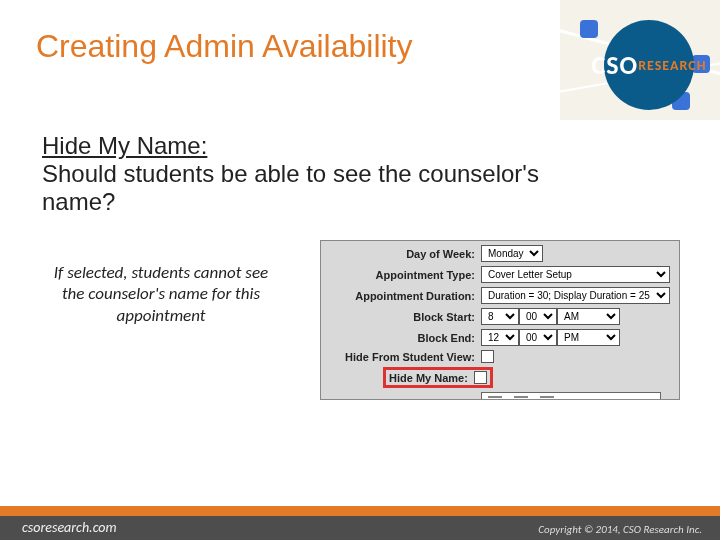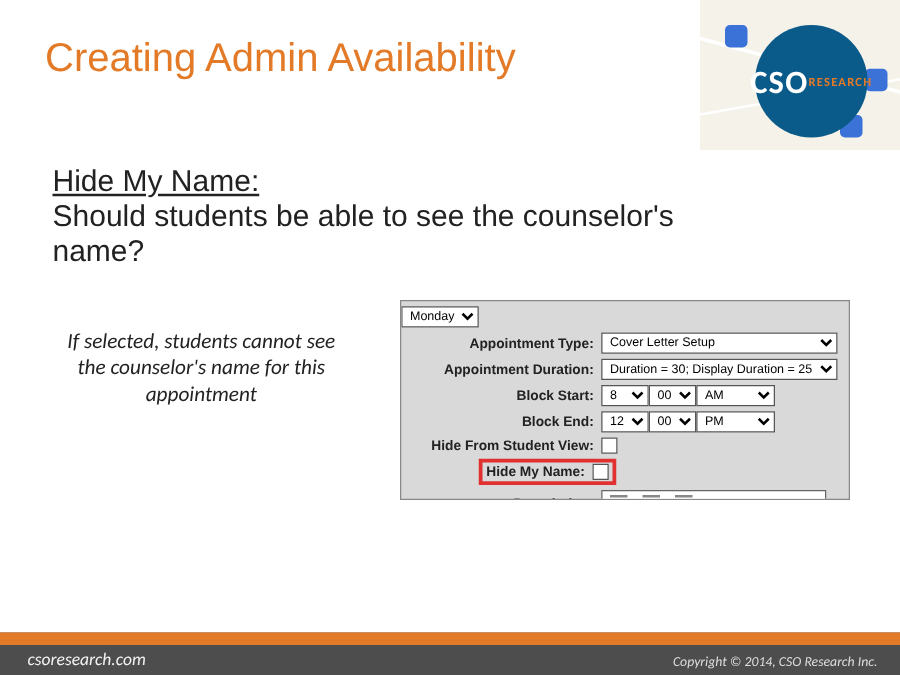--- a/index.html
+++ b/index.html
@@ -10,21 +10,21 @@
   .map-bg .road2 { position: absolute; width: 300px; height: 2px; background: #fff; top: 80px; left: -30px; transform: rotate(-10deg); }
   .map-bg .shield { position: absolute; width: 18px; height: 18px; background: #3a72d8; border-radius: 4px; }
   .map-bg .s1 { top: 20px; left: 80px; }
   .map-bg .s2 { top: 55px; right: 10px; }
   .map-bg .s3 { bottom: 10px; right: 30px; }
 
   .white-overlay { position: absolute; top: 0; left: 0; width: 560px; height: 130px; background: #fff; z-index: 1; }
 
   .logo { position: absolute; top: 20px; right: 26px; width: 90px; height: 90px; border-radius: 50%; background: #0a5a8a; display: flex; flex-direction: row; align-items: center; justify-content: center; z-index: 5; }
   .logo .cso { color: #fff; font-size: 26px; font-weight: 700; letter-spacing: 1px; }
-  .logo .research { color: #e37a27; font-size: 10px; font-weight: 600; letter-spacing: 1px; }
+  .logo .research { color: #e37a27; font-size: 14px; font-weight: 600; letter-spacing: 1px; }
 
   .title { position: absolute; top: 28px; left: 36px; font-size: 32px; font-weight: 400; color: #e37a27; z-index: 2; font-family: Arial, sans-serif; }
 
   .subtitle { position: absolute; top: 132px; left: 42px; width: 560px; z-index: 2; font-family: Arial, sans-serif; color: #222; }
   .subtitle .underlined { font-size: 24px; text-decoration: underline; display: block; }
   .subtitle .question { font-size: 24px; line-height: 1.15; }
 
   .note { position: absolute; top: 262px; left: 46px; width: 230px; font-style: italic; font-size: 17px; line-height: 1.25; color: #222; z-index: 2; text-align: center; }
 
   .panel-wrap { position: absolute; top: 240px; left: 320px; width: 360px; height: 160px; border: 1px solid #888; background: #d9d9d9; z-index: 2; overflow: hidden; font-family: "Segoe UI", Arial, sans-serif; }
@@ -70,20 +70,21 @@
   <span class="underlined">Hide My Name:</span>
   <span class="question">Should students be able to see the counselor's name?</span>
 </div>
 
 <div class="note">If selected, students cannot see the counselor's name for this appointment</div>
 
 <div class="panel-wrap">
   <div class="panel">
 
     <div class="row">
+      <label>Day of Week:</label>
       <select class="sel">
         <option>Monday</option>
       </select>
     </div>
 
     <div class="row">
       <label>Appointment Type:</label>
       <select class="sel selwide">
         <option>Cover Letter Setup</option>
       </select>

